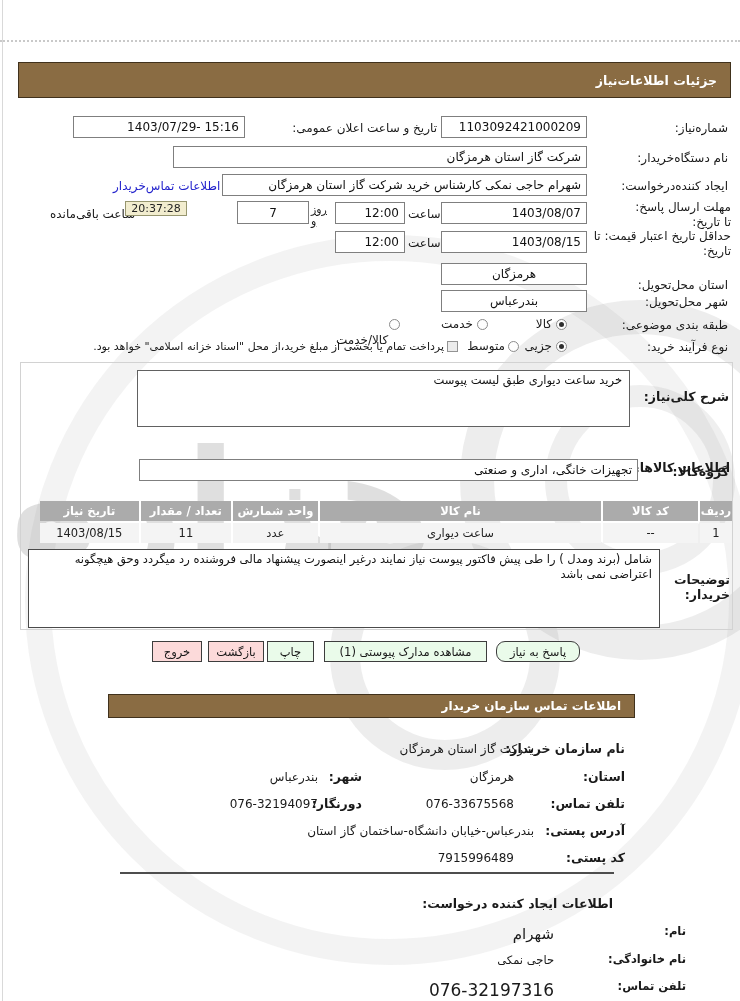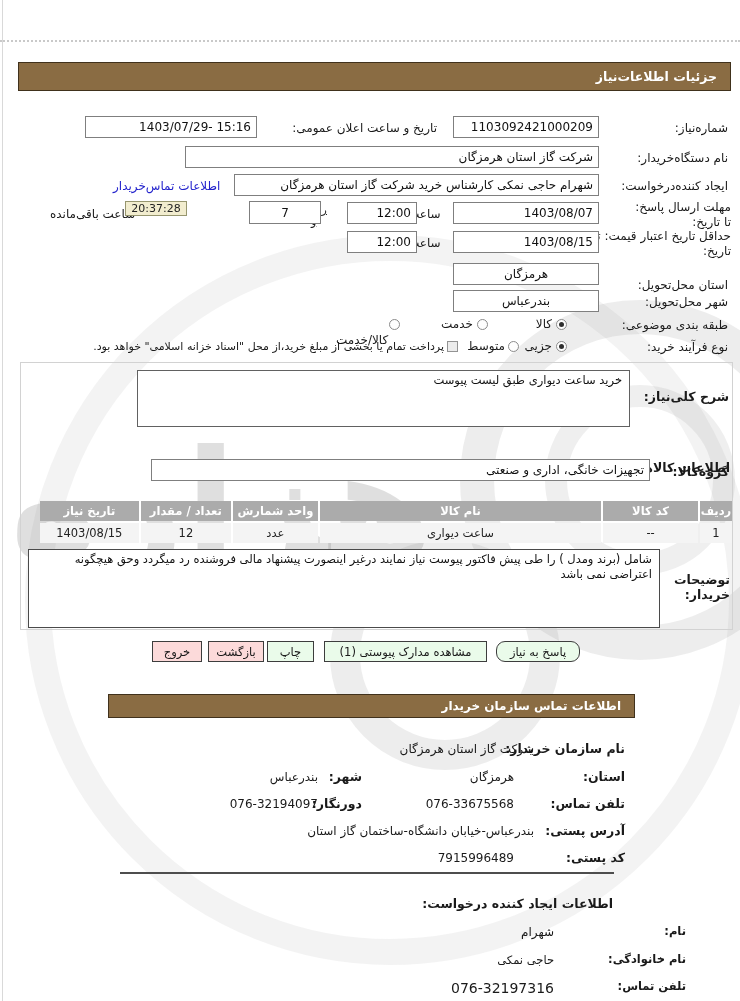--- a/index.html
+++ b/index.html
@@ -7,21 +7,21 @@
   body { width:740px; height:1001px; font-family:"DejaVu Sans", sans-serif; }
   .page { position:relative; width:740px; height:1001px; background:#fff; overflow:hidden; direction:rtl; }
   
   .wm { position:absolute; z-index:0; pointer-events:none; }
   .wm-ring { border-radius:50%; }
   .wm-text { font-weight:bold; color:rgba(140,140,140,0.28); font-size:150px; line-height:1; letter-spacing:2px; }
   .bar { position:absolute; background:#8a6c43; border:1px solid #40311c; color:#fff; font-size:12.5px; font-weight:bold; display:flex; align-items:center; padding:0 13px; z-index:2; }
   .lbl { position:absolute; font-size:12px; color:#1a1a1a; white-space:nowrap; z-index:1; }
   .blbl { font-weight:bold; font-size:12.5px; }
   .wrap { white-space:normal; text-align:right; line-height:15px; }
-  .box { position:absolute; background:#fff; border:1px solid #7f7f7f; font-size:12px; color:#111; display:flex; align-items:center; padding:0 5px; z-index:2; overflow:hidden;margin-left:12px; }
+  .box { position:absolute; background:#fff; border:1px solid #7f7f7f; font-size:12px; color:#111; display:flex; align-items:center; padding:0 5px; z-index:2; overflow:hidden; }
   .box.center { justify-content:center; }
   .ta { position:absolute; background:#fff; border:1px solid #616161; font-size:11.5px; color:#111; padding:2px 7px; text-align:right; z-index:2; line-height:15px; overflow:hidden; }
   .link { position:absolute; color:#2222cc; font-size:12px; z-index:2; cursor:pointer; white-space:nowrap; }
   .badge { position:absolute; background:#f2edcf; border:1px solid #97966f; font-size:11px; color:#222; display:flex; align-items:center; justify-content:center; z-index:2; direction:ltr; }
   .radio { position:absolute; width:11px; height:11px; border:1px solid #8b8b8b; border-radius:50%; background:#fefefe; z-index:2; }
   .radio.sel::after { content:""; position:absolute; left:2px; top:2px; right:2px; bottom:2px; background:#2f2f2f; border-radius:50%; }
   .chk { position:absolute; width:11px; height:11px; border:1px solid #939393; background:#ececec; z-index:2; }
   .btn { position:absolute; height:21px; border:1px solid #3d3d3d; font-size:11.5px; color:#1a1a1a; display:flex; align-items:center; justify-content:center; z-index:2; cursor:pointer; white-space:nowrap; }
   .btn.green { background:#eafbea; }
   .btn.pink  { background:#fcdada; }
@@ -42,21 +42,21 @@
 
   <div class="edgeline"></div>
   <div class="dotline"></div>
 
   <div class="wm wm-ring" style="left:25px; top:235px; width:730px; height:730px; border:26px solid rgba(140,140,140,0.10);"></div>
   <div class="wm wm-ring" style="left:460px; top:300px; width:360px; height:360px; border:34px solid rgba(140,140,140,0.16);"></div>
   <div class="wm wm-ring" style="left:545px; top:385px; width:190px; height:190px; border:22px solid rgba(140,140,140,0.14);"></div>
   <div class="wm wm-ring" style="left:330px; top:540px; width:230px; height:230px; border:30px solid rgba(140,140,140,0.16);"></div>
   <div class="wm wm-text" style="left:10px; top:430px;">هزاره</div>
 
-  <div class="bar" style="left:18px; top:62px; width:713px; height:29px;">
+  <div class="bar" style="left:18px; top:62px; width:713px; height:36px;">
     <span>جزئیات اطلاعات‌نیاز</span>
   </div>
 
   <div class="lbl" style="right:12px; top:121px;">شماره‌نیاز:</div>
   <div class="box" style="left:441px; top:116px; width:146px; height:22px;">
     <span class="ltr">1103092421000209</span>
   </div>
   <div class="lbl" style="right:303px; top:121px;">تاریخ و ساعت اعلان عمومی:</div>
   <div class="box" style="left:73px; top:116px; width:172px; height:22px;">
     <span class="ltr">1403/07/29- 15:16</span>
@@ -153,21 +153,21 @@
       <th>نام کالا</th>
       <th>واحد شمارش</th>
       <th>تعداد / مقدار</th>
       <th>تاریخ نیاز</th>
     </tr>
     <tr>
       <td>1</td>
       <td>--</td>
       <td>ساعت دیواری</td>
       <td>عدد</td>
-      <td>12</td>
+      <td>11</td>
       <td class="ltr">1403/08/15</td>
     </tr>
   </tbody>
     </table>
 
   <div class="lbl blbl wrap" style="right:10px; top:572px; width:68px;">
     <span>توضیحات</span><br>
     <span>خریدار:</span>
   </div>
   <div class="ta" style="left:28px; top:549px; width:632px; height:79px; border-color:#4a4a4a;">شامل (برند ومدل ) را طی پیش فاکتور پیوست نیاز نمایند درغیر اینصورت پیشنهاد مالی فروشنده رد میگردد وحق هیچگونه اعتراضی نمی باشد</div>
@@ -199,21 +199,21 @@
   <div class="lbl" style="right:206px; top:824px;">بندرعباس-خیابان دانشگاه-ساختمان گاز استان</div>
 
   <div class="lbl blbl" style="right:115px; top:850px;">کد پستی:</div>
   <div class="lbl ltr" style="right:226px; top:851px;">7915996489</div>
 
   <div class="divider" style="left:120px; top:872px; width:494px;"></div>
 
   <div class="lbl blbl" style="right:127px; top:896px;">اطلاعات ایجاد کننده درخواست:</div>
 
   <div class="lbl blbl" style="right:54px; top:924px; font-size:11.5px;">نام:</div>
-  <div class="lbl" style="right:186px; top:925px; font-size:12px;margin-left:24px;">شهرام</div>
+  <div class="lbl" style="right:186px; top:925px; font-size:15px;margin-left:24px;">شهرام</div>
 
   <div class="lbl blbl" style="right:54px; top:952px; font-size:11.5px;">نام خانوادگی:</div>
   <div class="lbl" style="right:186px; top:953px; font-size:11.5px;">حاجی نمکی</div>
 
   <div class="lbl blbl" style="right:54px; top:979px; font-size:11.5px;">تلفن تماس:</div>
-  <div class="lbl ltr" style="right:186px; top:980px; font-size:14px;">076-32197316</div>
+  <div class="lbl ltr" style="right:186px; top:980px; font-size:17px;">076-32197316</div>
 
 </div>
 
 </body></html>

